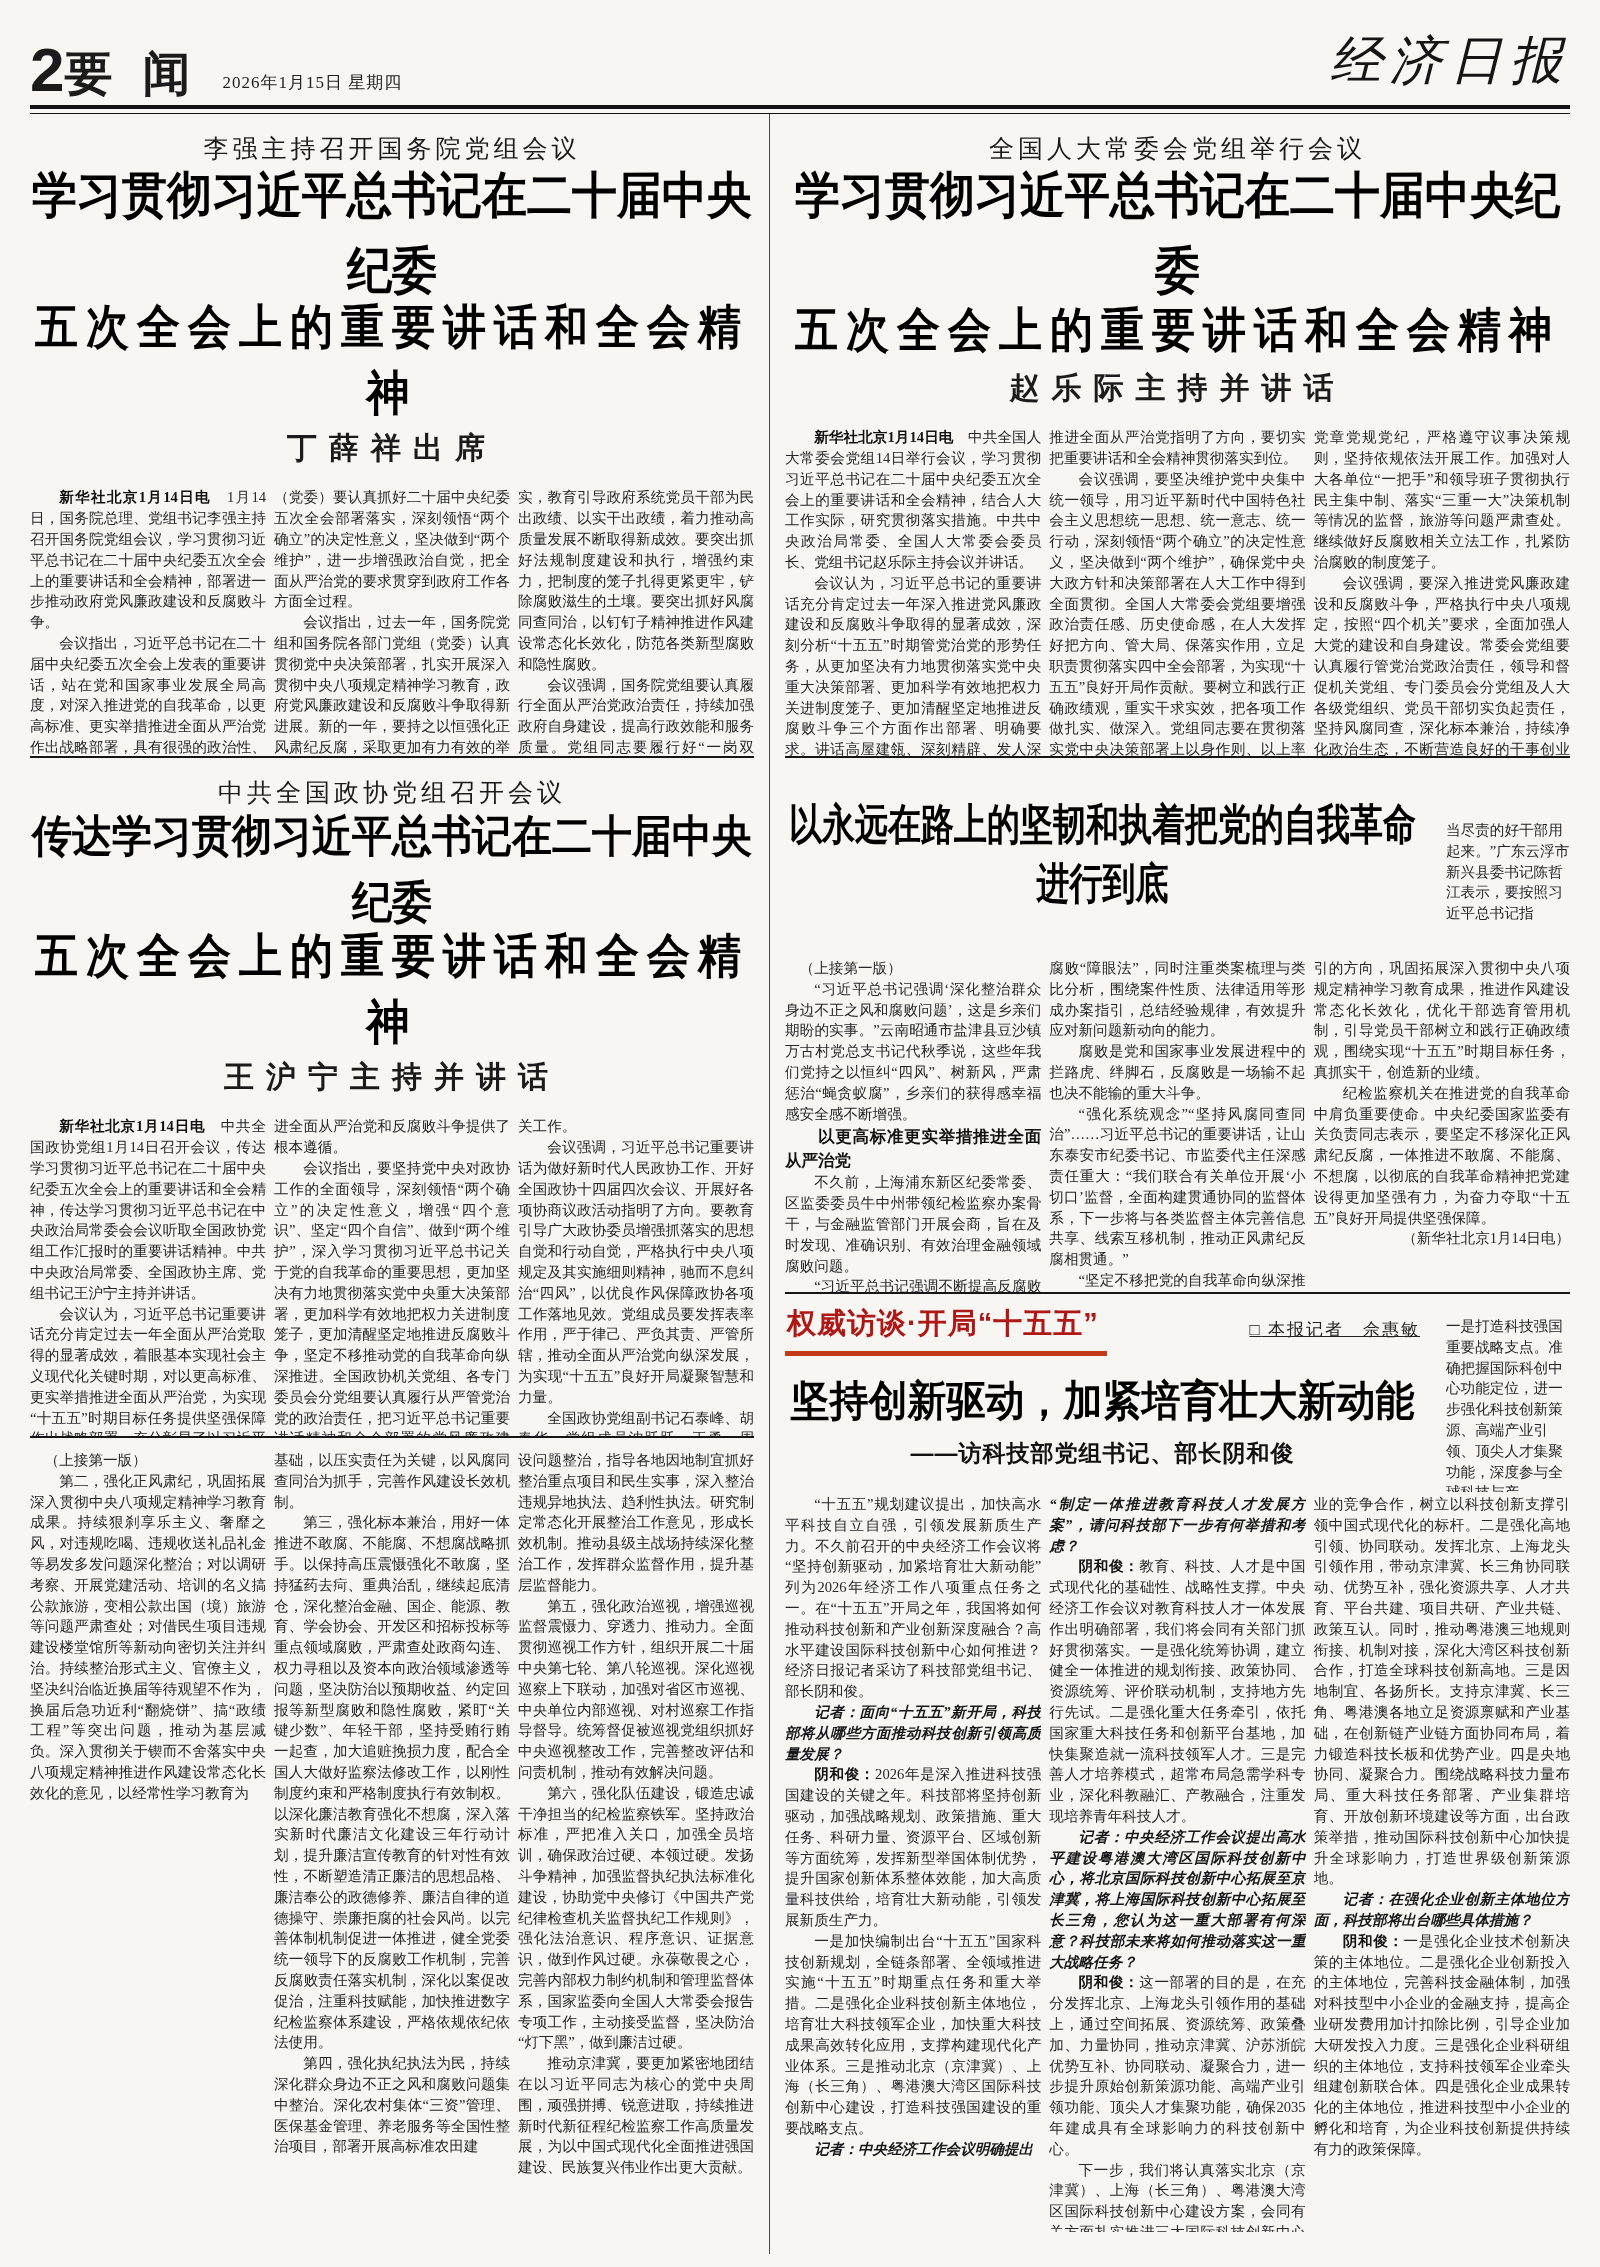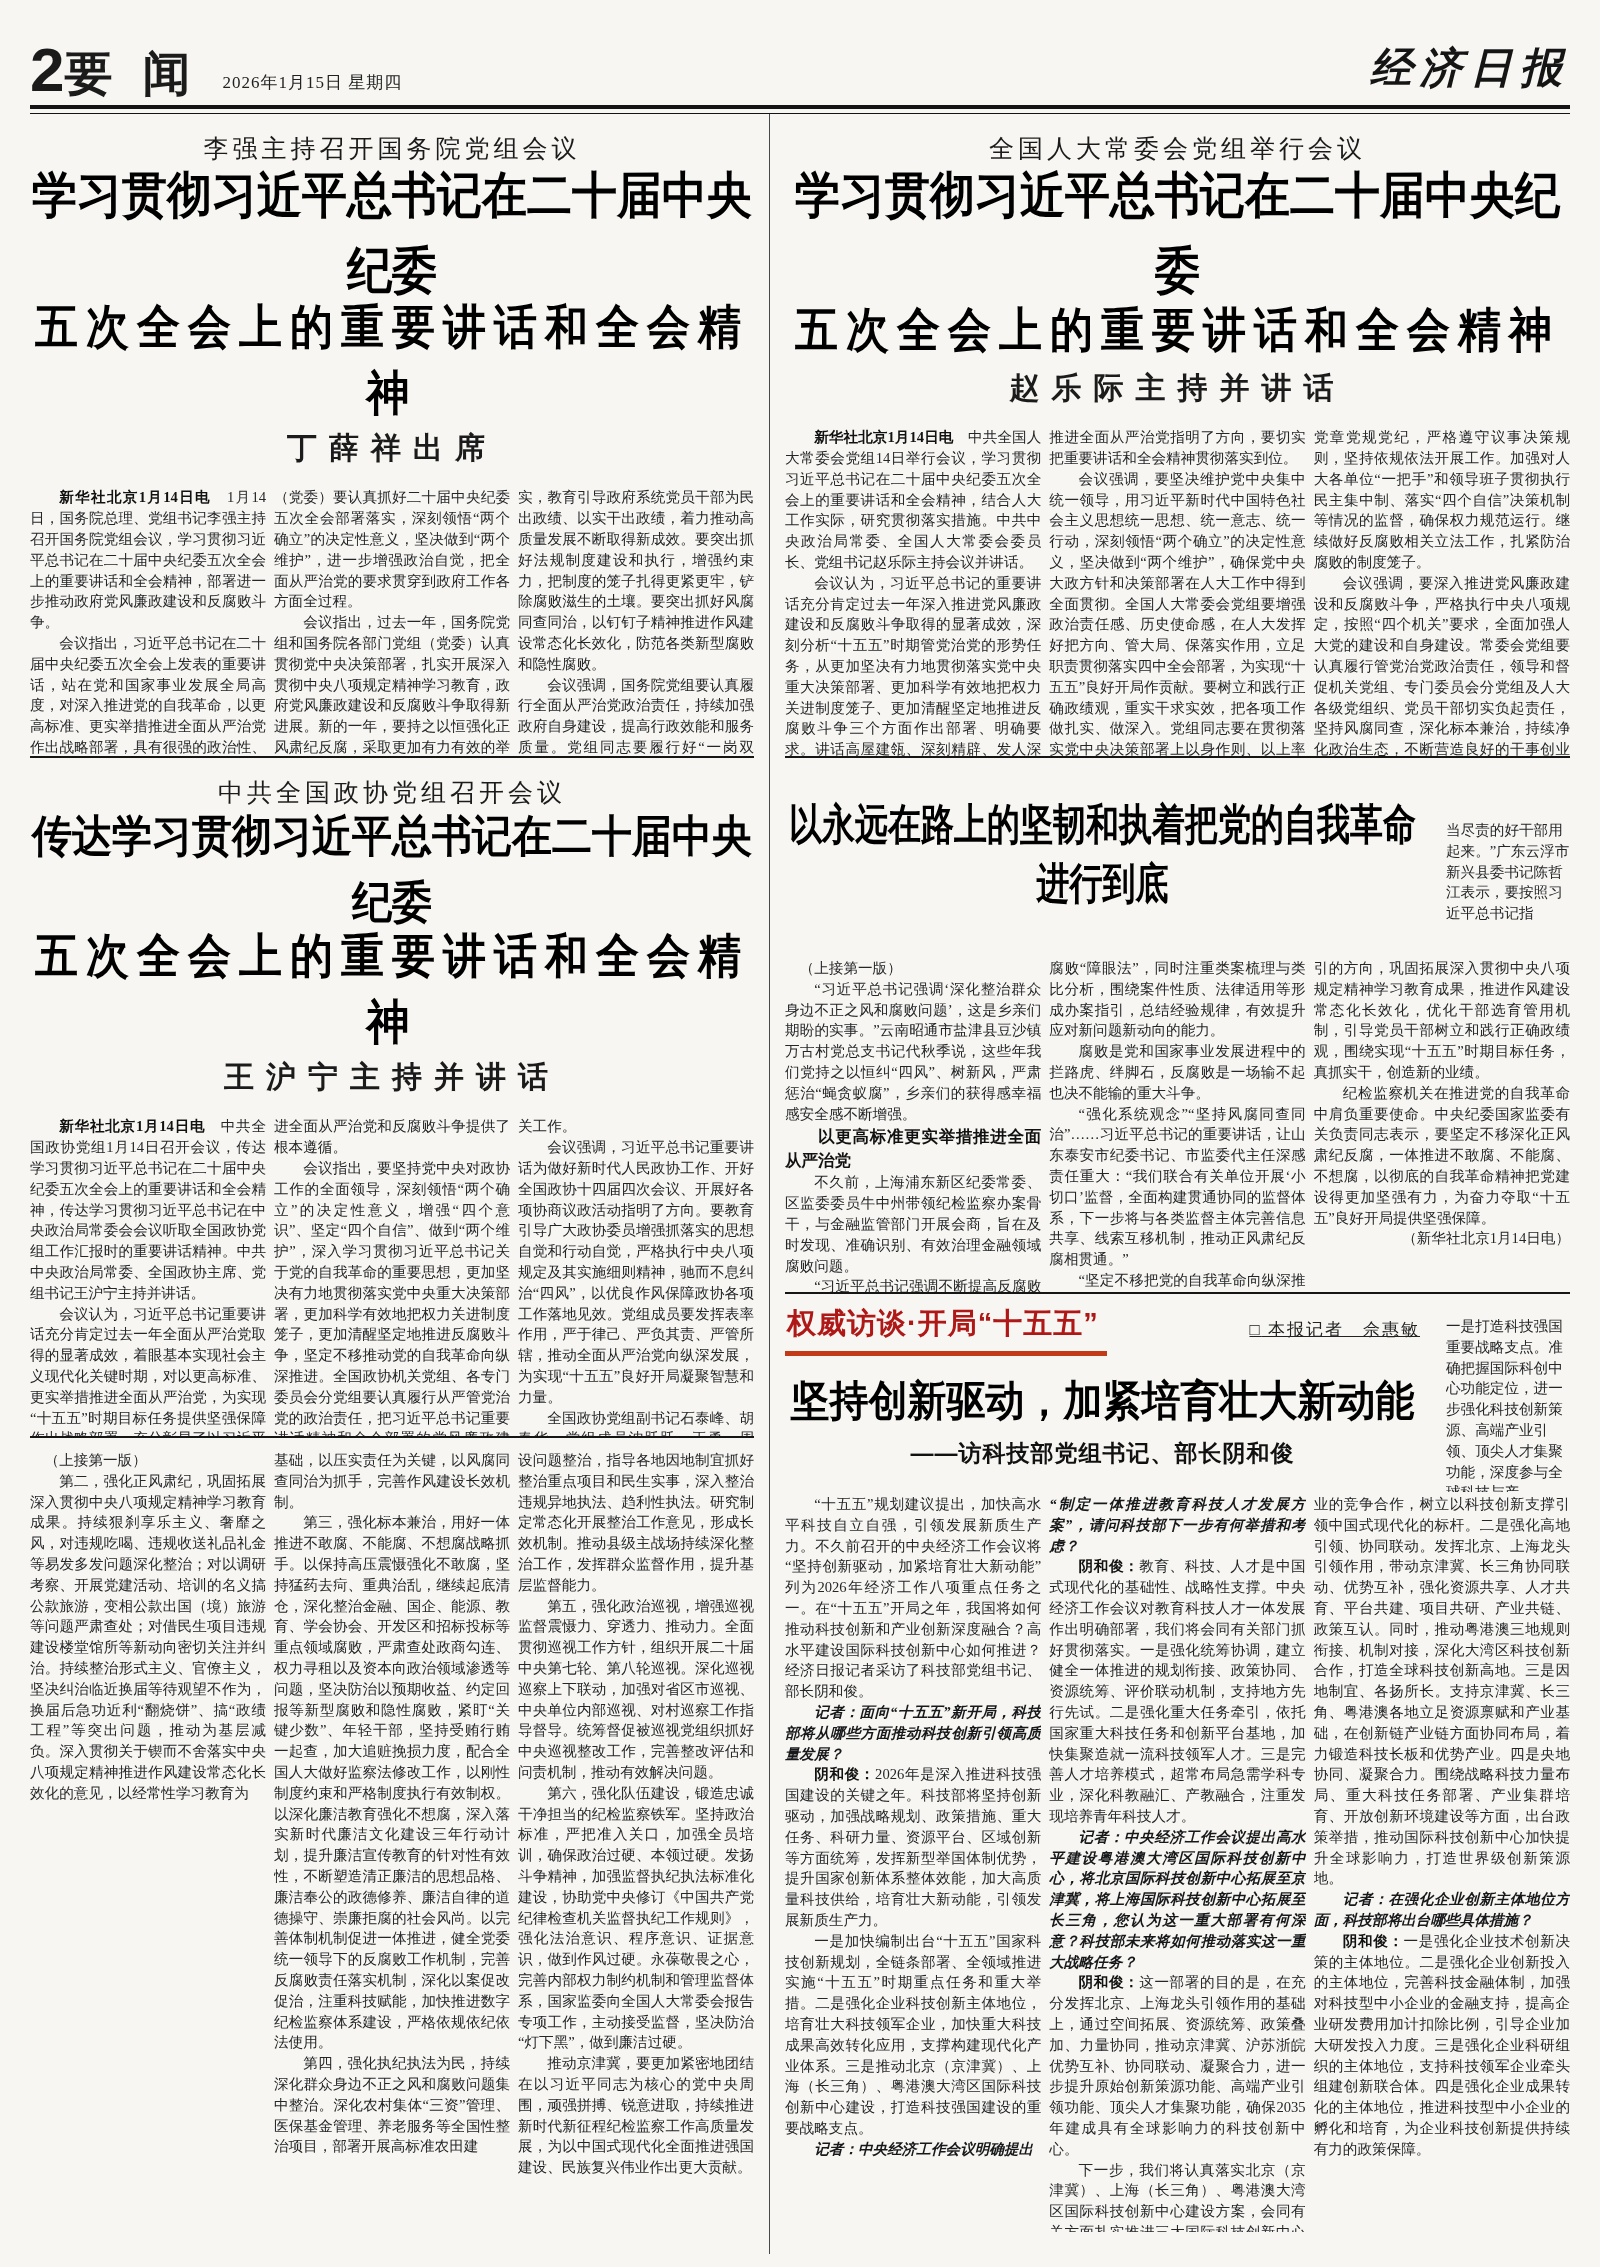--- a/index.html
+++ b/index.html
@@ -7,21 +7,21 @@
     width:1600px;height:2267px;overflow:hidden;
     background:#f7f6f2;color:#1b1b1b;
     font-family:"Liberation Serif","DejaVu Serif",serif;
   }
   .page{padding:0 30px;}
   
   .hd{display:flex;align-items:flex-end;height:98px;}
   .hd-pagenum{font-family:"Liberation Sans","DejaVu Sans",sans-serif;font-weight:900;font-size:62px;line-height:.9;}
   .hd-section{font-size:48px;font-weight:700;letter-spacing:30px;line-height:1;}
   .hd-date{font-size:17px;letter-spacing:1px;margin-left:2px;padding-bottom:4px;color:#222;}
-  .hd-masthead{margin-left:auto;font-size:42px;font-weight:700;font-style:italic;letter-spacing:8px;padding-bottom:2px;color:#151515;}
+  .hd-masthead{margin-left:auto;font-size:52px;font-weight:400;font-style:italic;letter-spacing:8px;padding-bottom:2px;color:#151515;}
   .double-rule{margin-top:7px;height:4px;border-top:4px solid #141414;border-bottom:1.5px solid #141414;}
   
   .content{display:flex;position:relative;}
   .half-left{width:724px;flex:none;}
   .vdiv{width:1px;background:#4a4a4a;margin:0 15px;flex:none;}
   .half-right{flex:1;min-width:0;}
   
   .kicker{text-align:center;font-size:25px;font-weight:400;letter-spacing:4px;margin-top:18px;}
   .headline{text-align:center;font-family:"Liberation Sans","DejaVu Sans",sans-serif;font-weight:900;color:#000;}
   .headline .l1{font-size:45px;line-height:1.5;transform:scaleY(1.1);letter-spacing:0;}
@@ -166,21 +166,21 @@
         <div class="cols">
             <div class="col">
               <p><b>新华社北京1月14日电</b>　中共全国人大常委会党组14日举行会议，学习贯彻习近平总书记在二十届中央纪委五次全会上的重要讲话和全会精神，结合人大工作实际，研究贯彻落实措施。中共中央政治局常委、全国人大常委会委员长、党组书记赵乐际主持会议并讲话。</p>
               <p>会议认为，习近平总书记的重要讲话充分肯定过去一年深入推进党风廉政建设和反腐败斗争取得的显著成效，深刻分析“十五五”时期管党治党的形势任务，从更加坚决有力地贯彻落实党中央重大决策部署、更加科学有效地把权力关进制度笼子、更加清醒坚定地推进反腐败斗争三个方面作出部署、明确要求。讲话高屋建瓴、深刻精辟、发人深省，为新时代新征程</p>
             </div>
             <div class="col">
               <p class="flow">推进全面从严治党指明了方向，要切实把重要讲话和全会精神贯彻落实到位。</p>
               <p>会议强调，要坚决维护党中央集中统一领导，用习近平新时代中国特色社会主义思想统一思想、统一意志、统一行动，深刻领悟“两个确立”的决定性意义，坚决做到“两个维护”，确保党中央大政方针和决策部署在人大工作中得到全面贯彻。全国人大常委会党组要增强政治责任感、历史使命感，在人大发挥好把方向、管大局、保落实作用，立足职责贯彻落实四中全会部署，为实现“十五五”良好开局作贡献。要树立和践行正确政绩观，重实干求实效，把各项工作做扎实、做深入。党组同志要在贯彻落实党中央决策部署上以身作则、以上率下，做到忠诚可靠、表里如一、担当尽责、令行禁止。要模范遵守</p>
             </div>
             <div class="col">
-              <p class="flow">党章党规党纪，严格遵守议事决策规则，坚持依规依法开展工作。加强对人大各单位“一把手”和领导班子贯彻执行民主集中制、落实“四个自信”决策机制等情况的监督，确保权力规范运行。继续做好反腐败相关立法工作，扎紧防治腐败的制度笼子。</p>
+              <p class="flow">党章党规党纪，严格遵守议事决策规则，坚持依规依法开展工作。加强对人大各单位“一把手”和领导班子贯彻执行民主集中制、落实“三重一大”决策机制等情况的监督，旅游等问题严肃查处。继续做好反腐败相关立法工作，扎紧防治腐败的制度笼子。</p>
               <p>会议强调，要深入推进党风廉政建设和反腐败斗争，严格执行中央八项规定，按照“四个机关”要求，全面加强人大党的建设和自身建设。常委会党组要认真履行管党治党政治责任，领导和督促机关党组、专门委员会分党组及人大各级党组织、党员干部切实负起责任，坚持风腐同查，深化标本兼治，持续净化政治生态，不断营造良好的干事创业环境。</p>
             </div>
           </div>
       </div>
 
       <div class="article a-gm rule-t">
         <div class="gm-head">
           <div class="gm-headline">以永远在路上的坚韧和执着把党的自我革命进行到底</div>
           <div class="sidebar">
               <p class="flow">当尽责的好干部用起来。”广东云浮市新兴县委书记陈哲江表示，要按照习近平总书记指</p>

